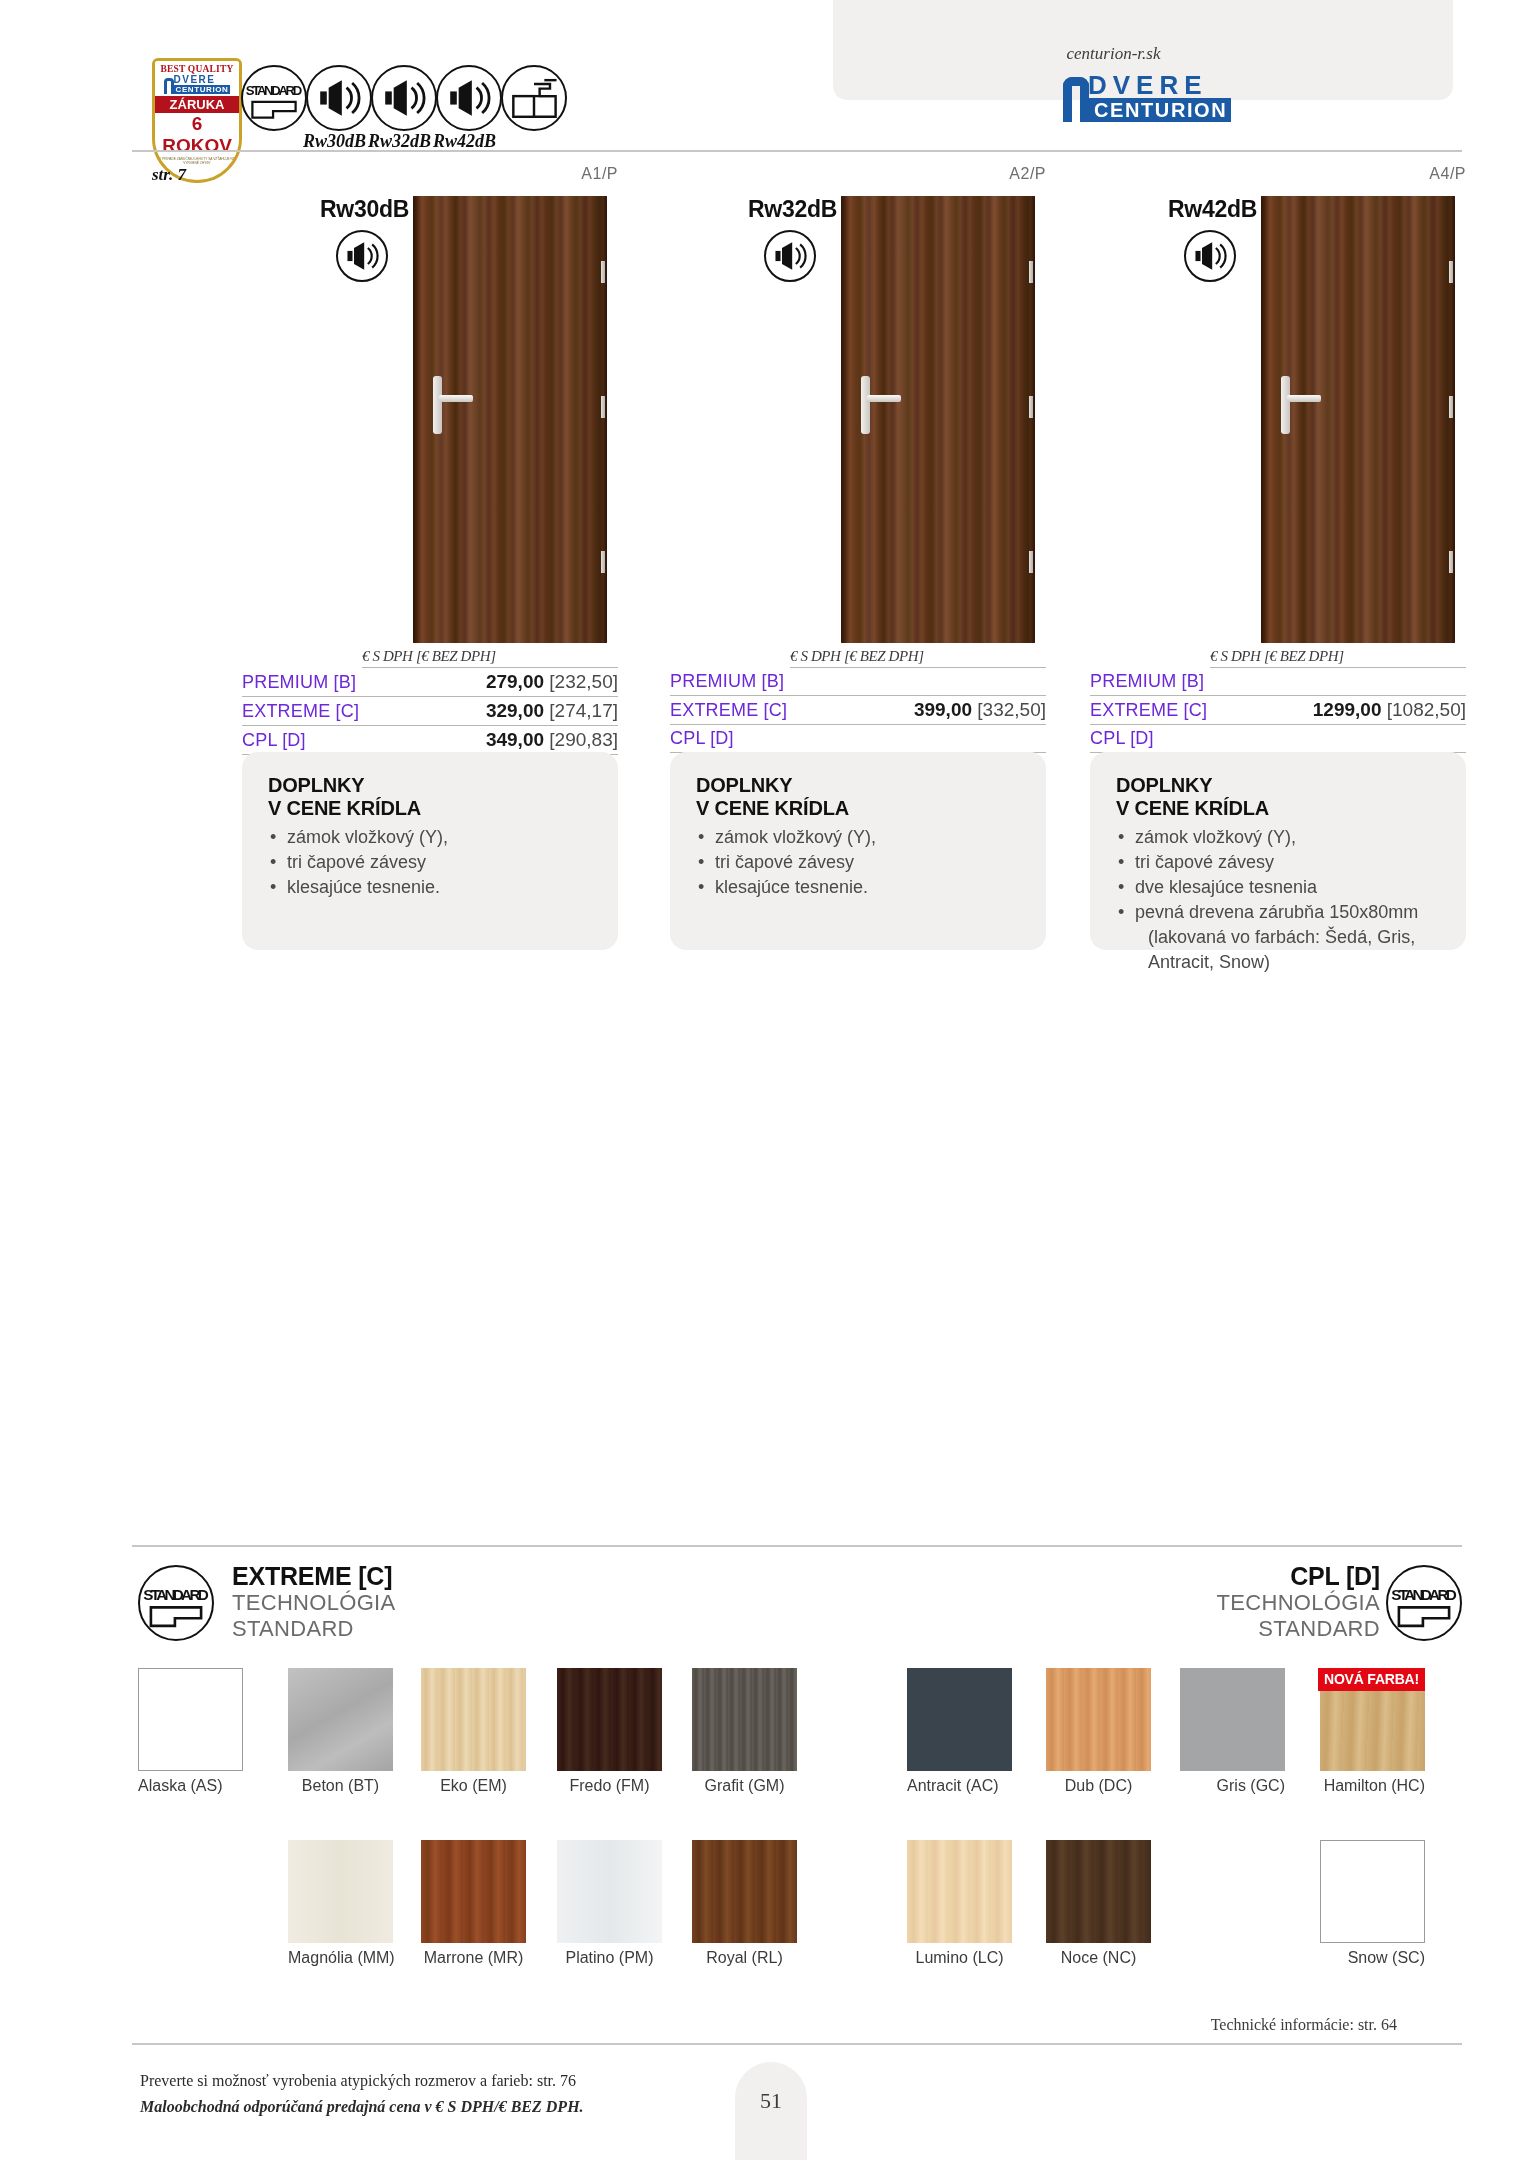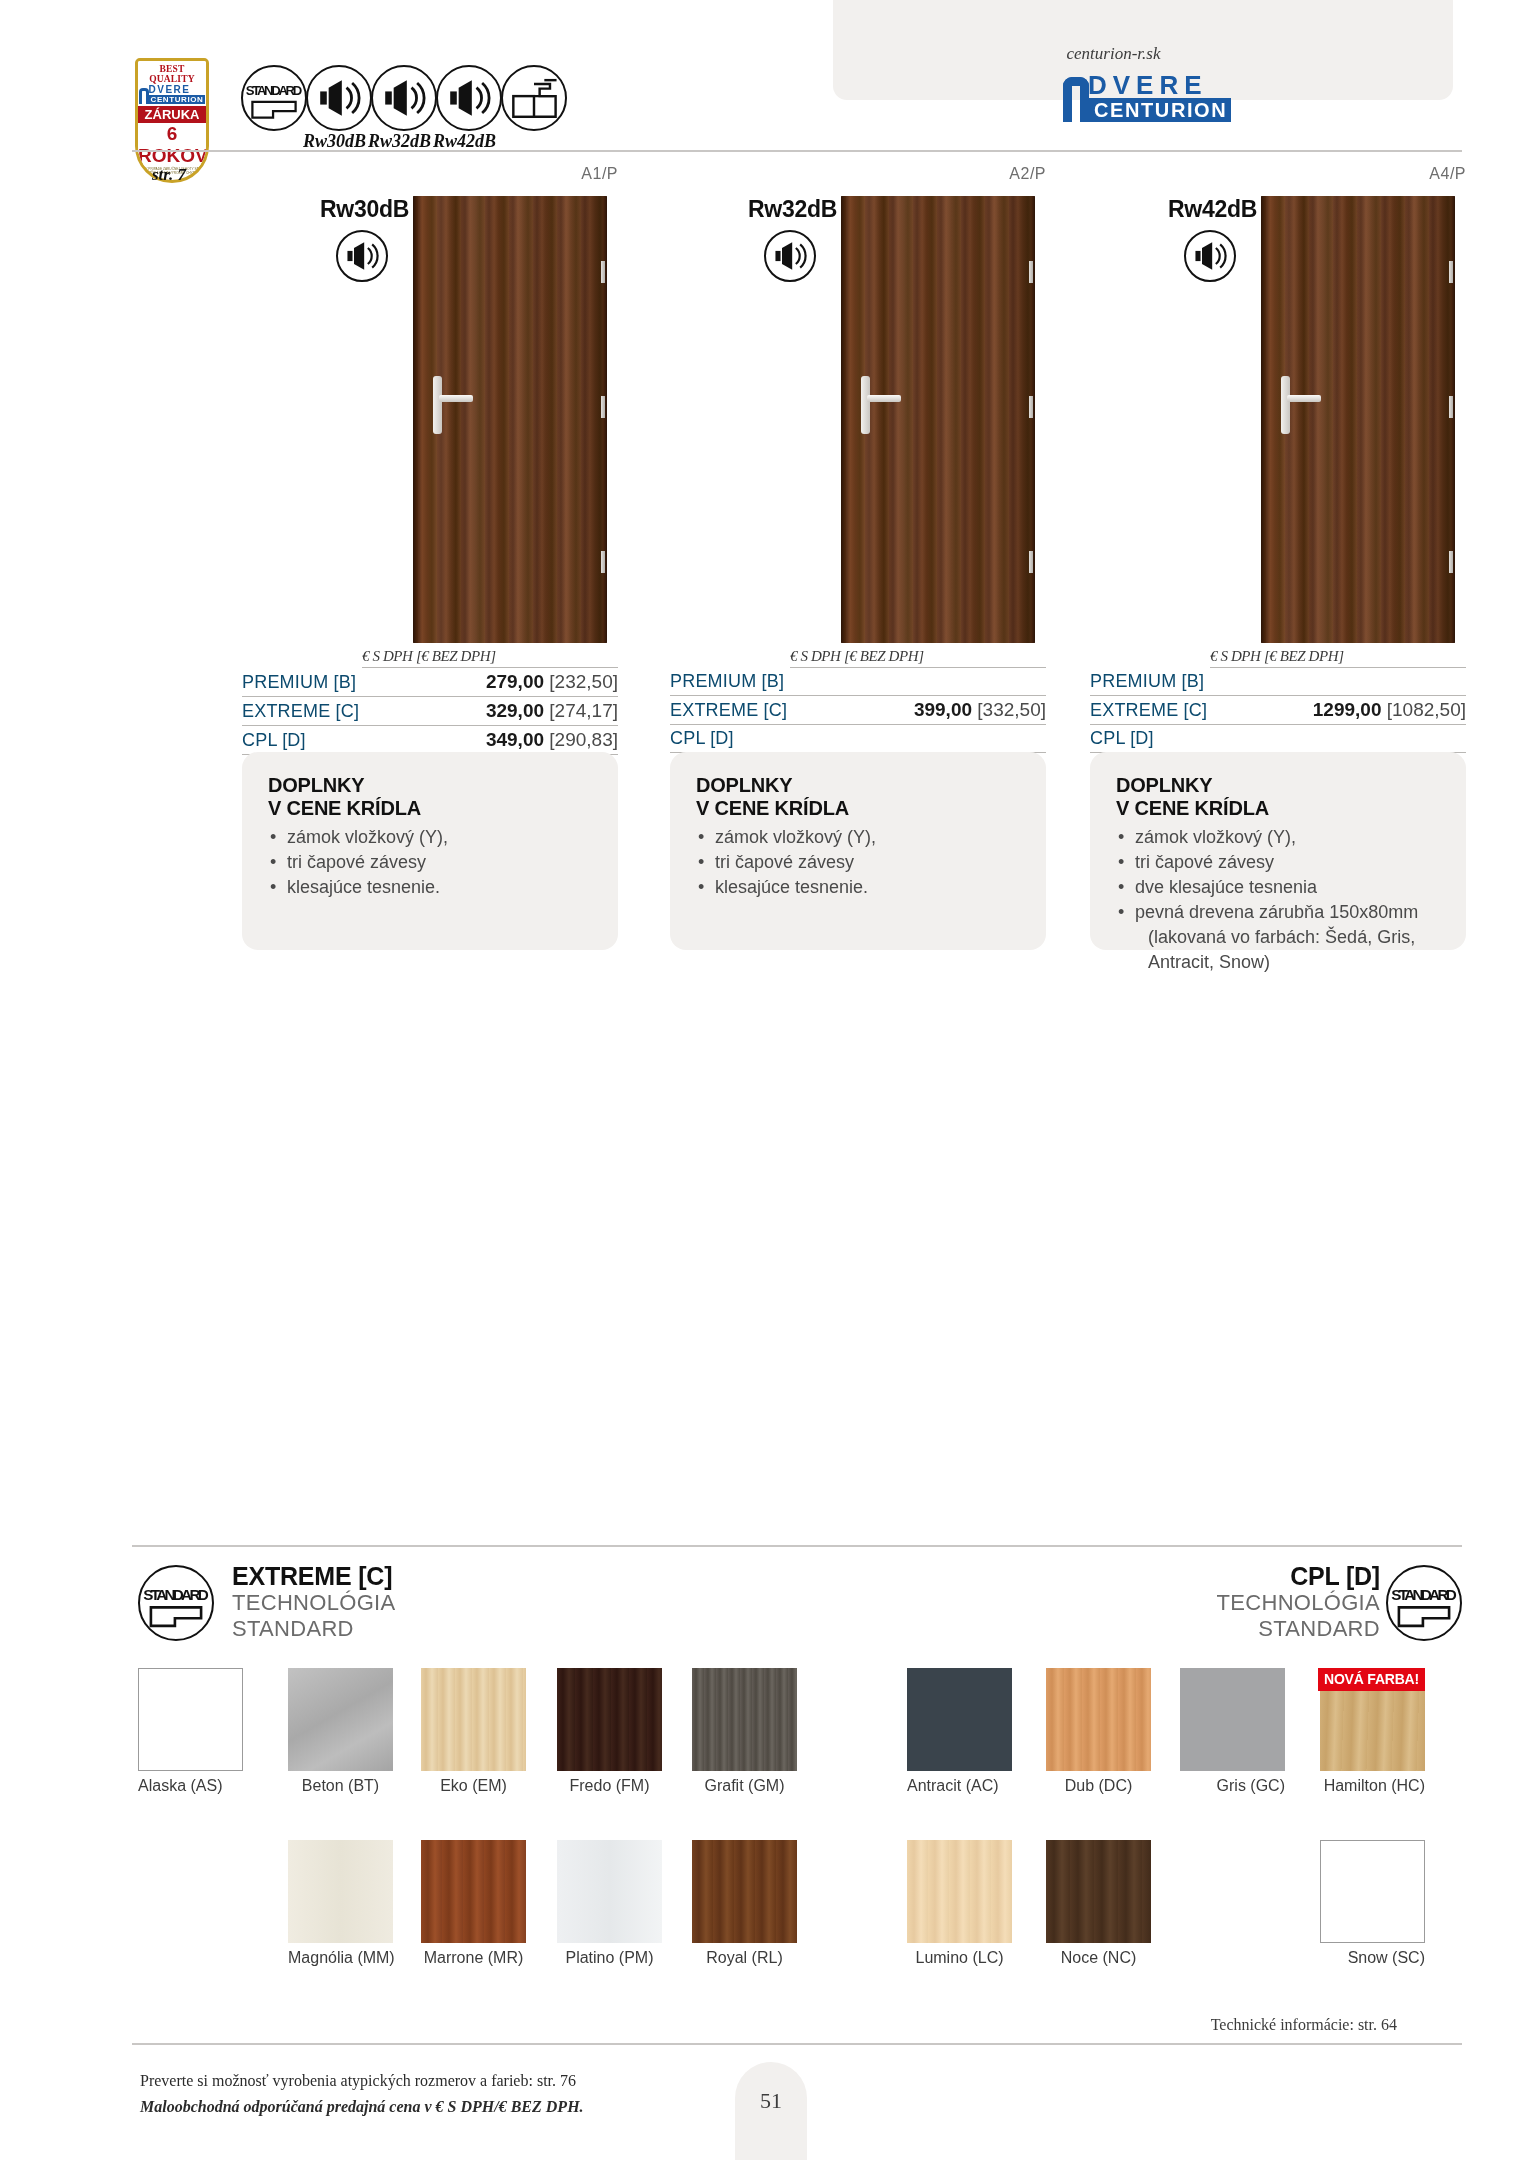--- a/index.html
+++ b/index.html
@@ -10,21 +10,21 @@
     color: #231f20;
     overflow: hidden;
   }
   .page { position: relative; width: 1529px; height: 2160px; }
 
   
   .header-band { position: absolute; left:0; top:0; width: 1529px; height: 152px; }
   .hdr-rule { position:absolute; left:132px; top:150px; width:1330px; height:1.5px; background:#c9c7c5; }
 
   
-  .shield { position:absolute; left:135px; top:58px; width:74px; height:125px; }
+  .shield { position:absolute; left:152px; top:58px; width:90px; height:125px; }
   .shield-body {
     position:absolute; inset:0;
     background:#ffffff;
     border:3px solid #c9a227;
     border-radius: 6px 6px 45px 45px;
     overflow:hidden;
     display:flex; flex-direction:column;
   }
   .sh-bq { background:#ffffff; color:#b3111b; font-size:9.5px; font-weight:bold; text-align:center;
            letter-spacing:.2px; padding-top:3px; font-family:"Liberation Serif", serif;}
@@ -79,21 +79,21 @@
   .hinge { position:absolute; right:2px; width:4px; height:22px;
            background:linear-gradient(90deg,#e3e0dc,#b4b0ab); }
 
   
   .ptbl { position:absolute; width:376px; font-family:"Liberation Sans", sans-serif; }
   .ptbl-head { font-family:"Liberation Serif", serif; font-style:italic;
                font-size:15px; color:#3a3a3a; letter-spacing:-.4px; padding-bottom:2px;
                border-bottom:1.2px solid #b9b7b4; margin-left:120px; }
   .prow { display:flex; justify-content:space-between; align-items:baseline;
           border-bottom:1.2px solid #b9b7b4; padding:3px 0 3px; }
-  .prow-lbl { font-size:18px; color:#0c4a6e; letter-spacing:.2px; }
+  .prow-lbl { font-size:18px; color:#6d28d9; letter-spacing:.2px; }
   .prow-val { font-size:19px; color:#1a1a1a; white-space:nowrap; }
   .prow-val b { font-weight:bold; }
   .prow-val span { color:#4a4a4a; }
 
   
   .dopl { position:absolute; width:376px; background:#f2f0ee; border-radius:16px; padding:22px 26px 24px; }
   .dopl h4 { font-size:20px; font-weight:bold; color:#111; line-height:23px; letter-spacing:-.2px; }
   .dopl ul { list-style:none; margin-top:5px; }
   .dopl li { font-size:18px; color:#4a4a4a; line-height:25px; padding-left:19px; position:relative; }
   .dopl li::before { content:"•"; position:absolute; left:2px; top:0; color:#4a4a4a; }

